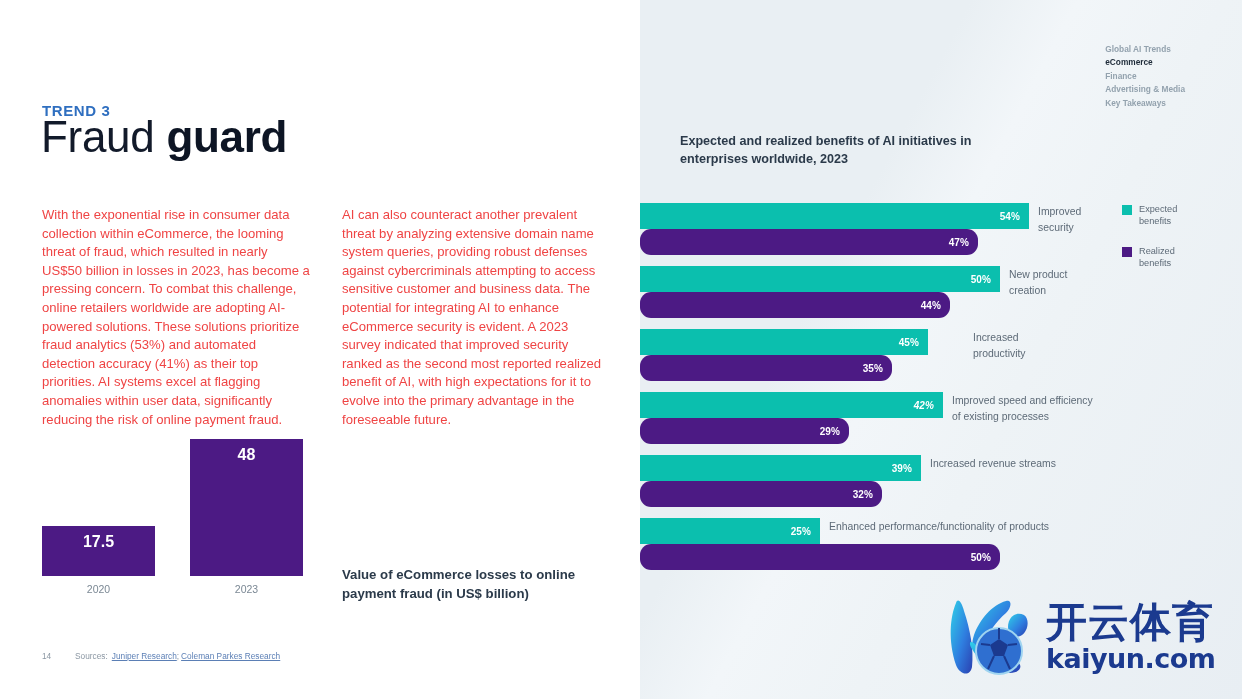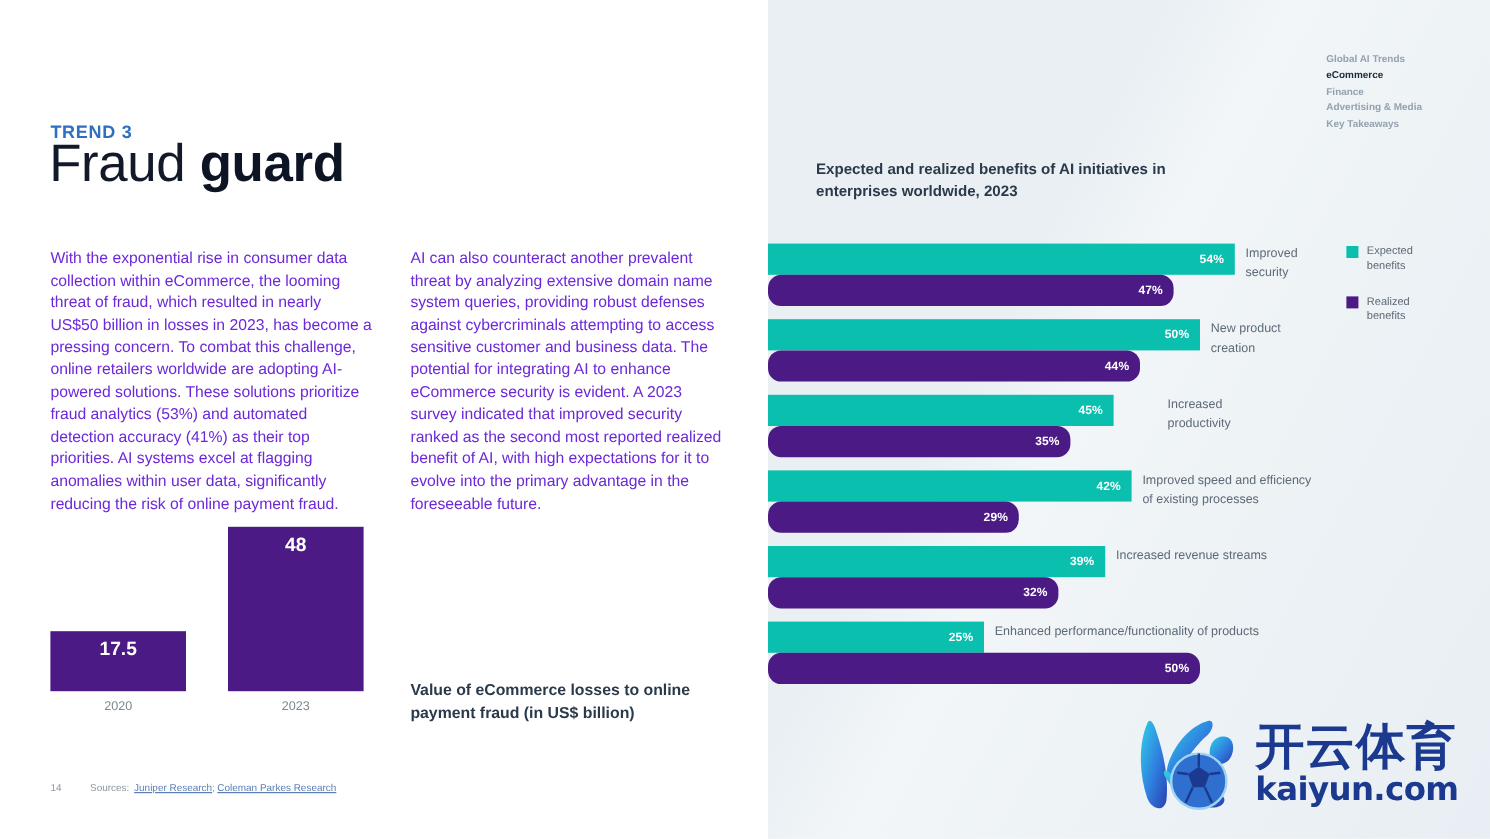--- a/index.html
+++ b/index.html
@@ -49,21 +49,21 @@
     white-space: nowrap;
   }
   .headline .bold {
     font-weight: bold;
     color: #0d1524;
   }
   .body-col {
     position: absolute;
     font-size: 13.1px;
     line-height: 18.6px;
-    color: #6d28d9;
+    color: #ef4444;
   }
   .body-col.col1 { left: 42px; top: 206px; width: 268px; }
   .body-col.col2 { left: 342px; top: 206px; width: 262px; }
 
   
   .mini-chart {
     position: absolute;
     left: 42px;
     top: 440px;
     width: 300px;
@@ -356,21 +356,21 @@
         </div>
         <div class="bar-row">
           <div class="bar realized" style="width:252px;">
             <span class="pct">35%</span>
           </div>
         </div>
       </div>
 
       <div class="bar-group">
         <div class="bar-row">
-          <div class="bar expected" style="width:303px;">
+          <div class="bar expected" style="width:303px;font-style:italic;">
             <span class="pct">42%</span>
           </div>
           <div class="bar-cat" style="left:312px;">Improved speed and efficiency
 of existing processes</div>
         </div>
         <div class="bar-row">
           <div class="bar realized" style="width:209px;">
             <span class="pct">29%</span>
           </div>
         </div>

